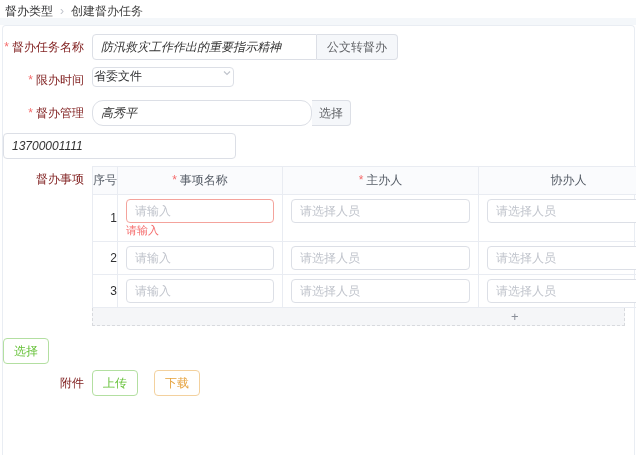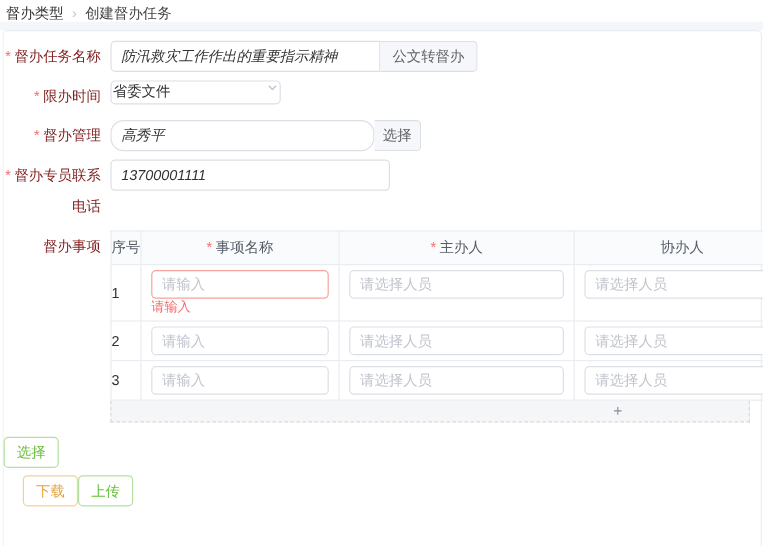--- a/index.html
+++ b/index.html
@@ -35,21 +35,21 @@
 
   
   .select { width:142px; height:20px; border:1px solid #dcdfe6; border-radius:4px;
     display:flex; align-items:flex-start; padding:0 1px; justify-content:space-between; cursor:pointer; }
 
   
   .items-table { width:533px; border-collapse:collapse; table-layout:fixed; }
   .items-table th, .items-table td { border:1px solid #e9ecf2; padding:0; vertical-align:top; }
   .items-table th { height:28px; background:#fafbfd; font-weight:normal; color:#555c66;
     text-align:center; padding:0 8px; vertical-align:middle; }
-  .items-table th.center, .items-table td.center { text-align:left; padding:0; vertical-align:middle; }
+  .items-table th.center, .items-table td.center { text-align:right; padding:0; vertical-align:middle; }
   .col-idx { width:25px; } .col-name { width:165px; } .col-main { width:196px; } .col-co { width:180px; }
   .cell-pad { padding:4px 8px; }
   .cell-ipt { width:100%; height:24px; border:1px solid #dcdfe6; border-radius:4px;
     padding:0 8px; font-size:12px; outline:none; background:#fff;
     font-family:"Liberation Sans","DejaVu Sans",sans-serif; }
   .cell-ipt::placeholder { color:#c0c4cc; }
   .cell-ipt.error { border-color:#f4a39c; }
   .err-msg { color:#f56c6c; font-size:11px; line-height:13px; margin-top:1px; }
   .add-row { width:533px; height:18px; background:#f5f6f8; position:relative;
     border-left:1px dashed #d8dade; border-right:1px dashed #d8dade; border-bottom:1px dashed #d8dade; }
@@ -103,21 +103,20 @@
 
   <div class="frow">
     <div class="flabel req">督办管理</div>
     <div class="igroup">
       <input class="ipt" style="width: 220px; border-radius: 11px;" value="高秀平">
       <button class="append-btn" style="padding:0 7px">选择</button>
     </div>
   </div>
 
   <div class="frow">
-    <div class="flabel req">督办专员联系电话</div>
     <input class="ipt" style="width: 233px;" value="13700001111">
   </div>
 
   <div class="frow" style="margin-bottom:12px">
     <div class="flabel">督办事项</div>
     <div>
       <table class="items-table">
         <tbody>
             <tr>
           <th class="col-idx center">序号</th>
@@ -171,17 +170,18 @@
       </div>
     </div>
   </div>
 
 
   <div class="frow" style="margin-bottom:6px">
     <button class="btn btn-green">选择</button>
   </div>
 
   <div class="frow" style="margin-bottom:5px">
+    <div class="flabel">附件</div>
+    <button class="btn btn-green">上传</button>
     <button class="btn btn-orange">下载</button>
-    <button class="btn btn-green">上传</button>
   </div>
 
 </div>
 
 </body></html>

